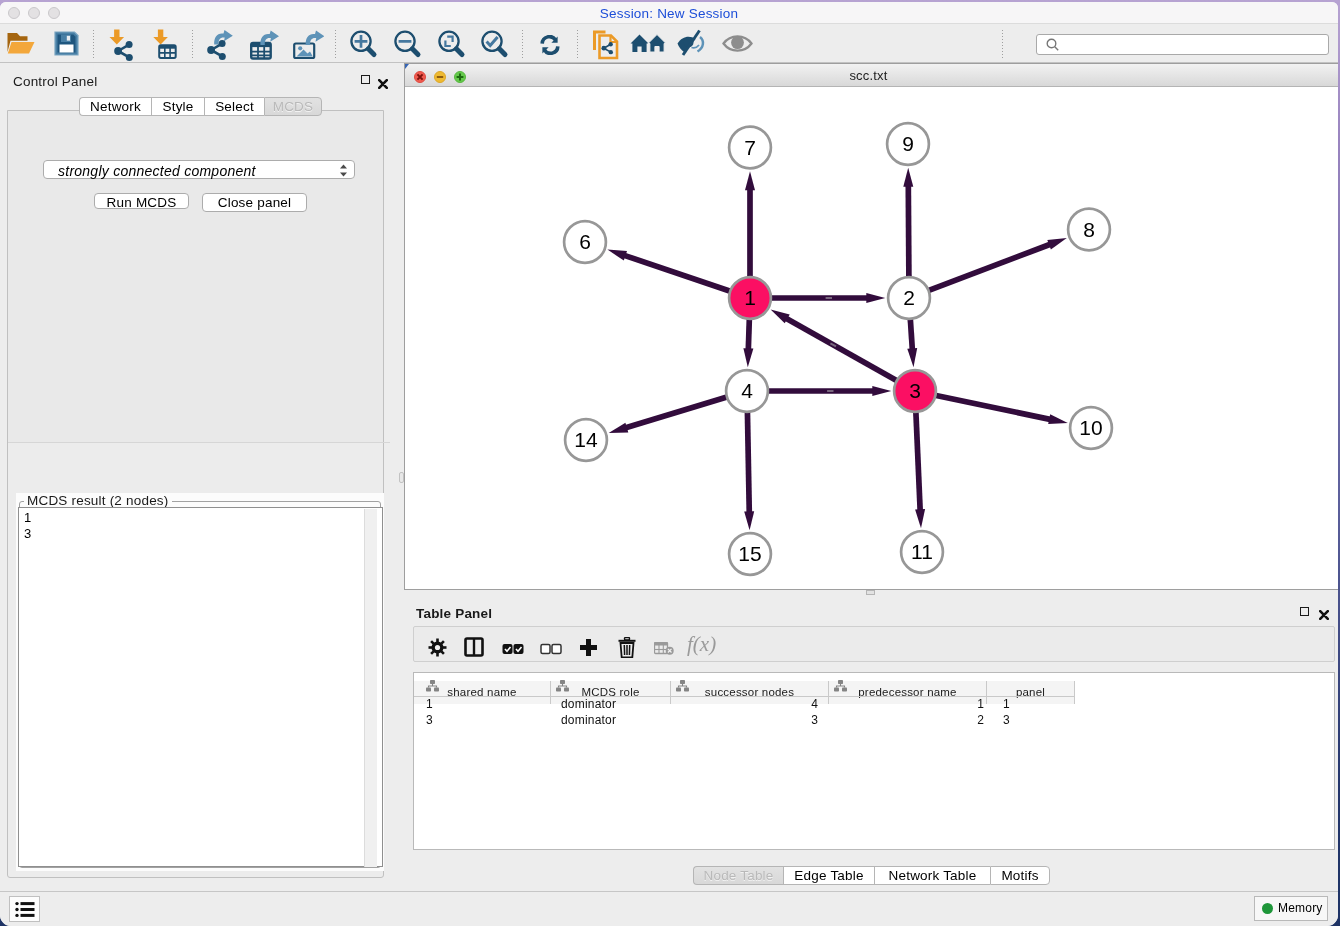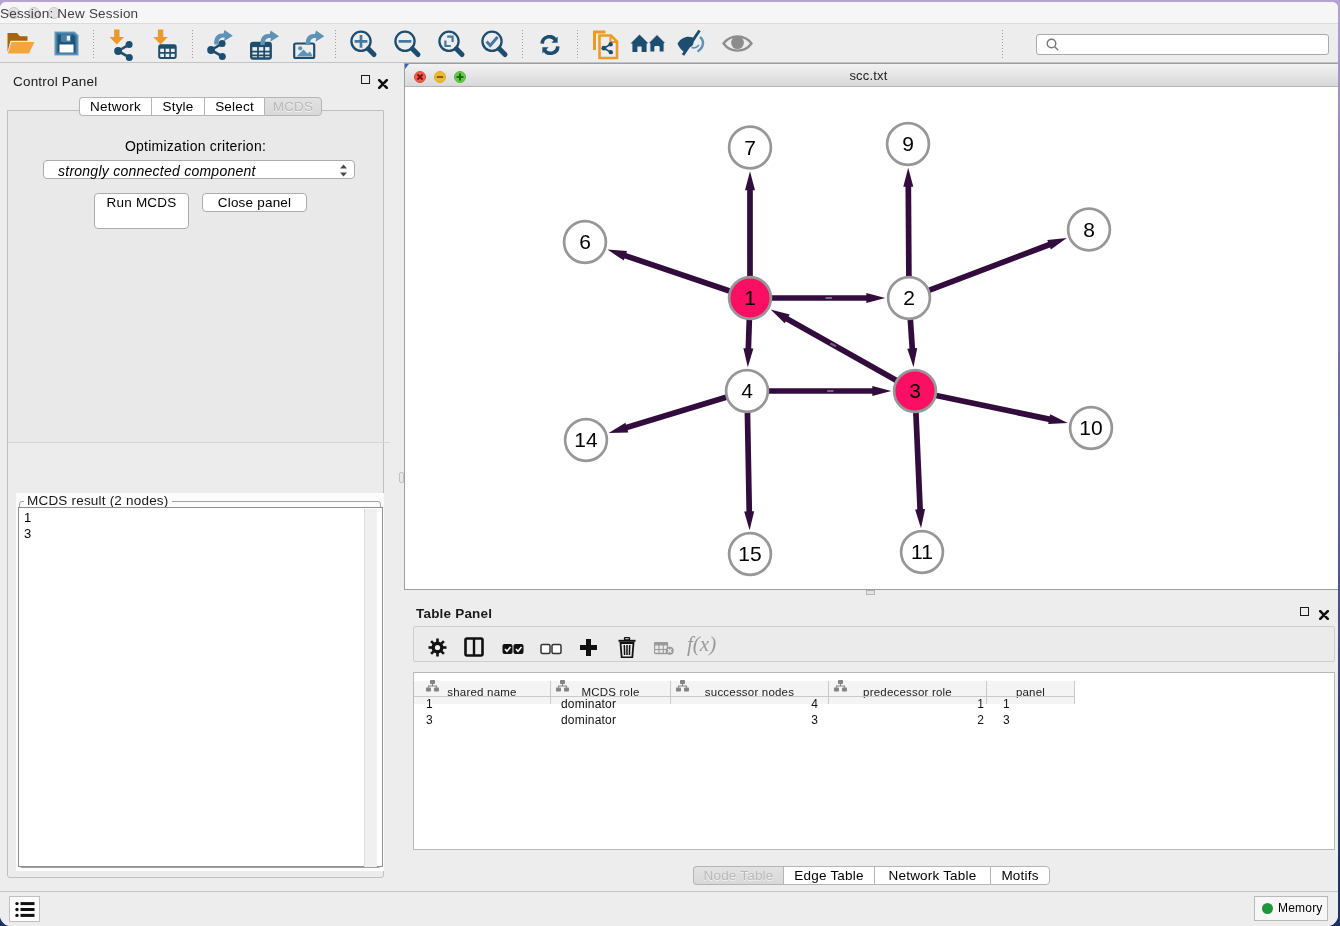--- a/index.html
+++ b/index.html
@@ -9,21 +9,21 @@
   background:linear-gradient(180deg,#b7a3d2 0%,#9a85c0 15%,#5b5f9b 55%,#24366c 85%,#1e3365 100%);
   position:relative;
 }
 .app {
   position:absolute; left:0; top:2px; width:1338px; height:924px;
   background:#ededed; border-radius:6px 6px 11px 11px; overflow:hidden;
 }
 
 .titlebar { position:absolute; left:0; top:0; width:100%; height:22px; background:#f7f6f7; border-bottom:1px solid #dcdcdc; }
 .tl { position:absolute; top:5px; width:12px; height:12px; border-radius:50%; background:#e3e1e3; border:1px solid #c9c7ca; }
-.title-text { position:absolute; top:4px; left:0; width:100%; text-align:left; font-size:13.5px; letter-spacing:0.2px; color:#404040; }
+.title-text { position:absolute; top:4px; left:0; width:100%; text-align:center; font-size:13.5px; letter-spacing:0.2px; color:#1d4ed8; }
 
 .toolbar { position:absolute; left:0; top:22px; width:100%; height:39px; background:#ededed; border-bottom:1px solid #c2c2c2; }
 .sep { position:absolute; top:6px; height:28px; width:1px; background-image:repeating-linear-gradient(180deg,#9f9f9f 0 1px,transparent 1px 3px); }
 .ticon { position:absolute; top:0; }
 .searchbox { position:absolute; left:1036px; top:10px; width:293px; height:21px; background:#fff; border:1px solid #a9a9a9; border-radius:3px; }
 
 .cpanel { position:absolute; left:0; top:61px; width:391px; height:828px; background:#ededed; }
 .panel-title { font-size:13.5px; letter-spacing:0.2px; color:#1a1a1a; }
 .float-ic { position:absolute; width:9px; height:9px; border:1.5px solid #1a1a1a; background:transparent; }
 .tabrow { position:absolute; display:flex; }
@@ -215,29 +215,28 @@
     <div class="tabframe"></div>
     <div style="position:absolute;left:8px;top:48px;width:375px;height:331px;background:#e9e9e9;"></div>
     <div style="position:absolute;left:8px;top:379px;width:382px;height:1px;background:#d6d6d6;"></div>
     <div style="position:absolute;left:399px;top:409px;width:5px;height:11px;background:#e8e8e8;border:1px solid #c2c2c2;border-radius:2px;"></div>
     <div class="tabrow" style="left:79px;top:34px;">
       <div class="tab first" style="width:72px;">Network</div>
       <div class="tab" style="width:53px;">Style</div>
       <div class="tab" style="width:60px;">Select</div>
       <div class="tab last sel" style="width:58px;">MCDS</div>
     </div>
-    <div style="position:absolute;left:0;top:75px;width:391px;text-align:center;font-size:14px;letter-spacing:0.25px;color:#000;">Optimization criterion:</div>
     <div style="position:absolute;left:43px;top:97px;width:312px;height:19px;background:#fff;border:1px solid #acacac;border-radius:4px;font-style:italic;">
       <span style="position:absolute;left:14px;top:1.5px;font-size:14px;letter-spacing:0.25px;">strongly connected component</span>
       <svg width="11" height="15" style="position:absolute;right:5px;top:2px;" viewBox="0 0 11 15">
           <path d="M2 5.6 L5.5 1.6 L9 5.6 Z" fill="#4a4a4a"></path>
           <path d="M2 9.4 L5.5 13.4 L9 9.4 Z" fill="#4a4a4a"></path>
         </svg>
     </div>
-    <div class="btn" style="left:94px;top:130px;width:95px;height:36px;line-height:18px;">Run MCDS</div>
+    <div class="btn" style="left:94px;top:130px;width:95px;height:16px;line-height:18px;">Run MCDS</div>
     <div class="btn" style="left:202px;top:130px;width:105px;height:19px;line-height:18px;">Close panel</div>
 
     <div style="position:absolute;left:16px;top:430px;width:368px;height:378px;background:#fcfcfc;"></div>
     <div class="groupbox" style="left:19px;top:438px;width:362px;height:367px;border-color:#a2a2a2;border-radius:3px;"></div>
     <div class="grouplabel" style="left:24px;top:430px;background:#fcfcfc;">MCDS result (2 nodes)</div>
     <div style="position:absolute;left:18px;top:444px;width:365px;height:360px;background:#fff;border:1px solid #8f8f8f;">
       <div style="position:absolute;left:5px;top:2px;font-size:13px;">1</div>
       <div style="position:absolute;left:5px;top:18px;font-size:13px;">3</div>
       <div style="position:absolute;right:5px;top:1px;width:13px;height:358px;background:#f0f0f0;border-left:1px solid #dcdcdc;"></div>
     </div>
@@ -391,21 +390,21 @@
 <line x1="0.5" y1="7.5" x2="13.5" y2="7.5" stroke="#9a9a9a" stroke-width="1.1"></line>
 <circle cx="15.7" cy="8.7" r="4" fill="#9a9a9a"></circle>
 <path d="M13.9 6.9 l3.6 3.6 M17.5 6.9 l-3.6 3.6" stroke="#f2f2f2" stroke-width="1.2"></path>
 </svg></div>
 <div style="position:absolute;left:273px;top:5px;"><span style="font-family:'Liberation Serif',serif;font-style:italic;font-size:21px;color:#9a9a9a;">f(x)</span></div>
 </div>
     <div class="t-table">
       <div class="th" style="left:0;width:137px;">shared name</div>
       <div class="th" style="left:137px;width:120px;">MCDS role</div>
       <div class="th" style="left:257px;width:158px;">successor nodes</div>
-      <div class="th" style="left:415px;width:158px;">predecessor role</div>
+      <div class="th" style="left:415px;width:158px;">predecessor name</div>
       <div class="th" style="left:573px;width:88px;">panel</div>
       <div style="position:absolute;left:0;top:23px;width:661px;height:1px;background:#c9c9c9;"></div>
       <div style="position:absolute;left:12px;top:5px;"><svg width="13" height="12" viewBox="0 0 13 12">
             <g fill="#848484">
               <rect x="4" y="0" width="5" height="4" rx="0.8"></rect>
               <rect x="0" y="7.5" width="5" height="4" rx="0.8"></rect>
               <rect x="8" y="7.5" width="5" height="4" rx="0.8"></rect>
             </g>
             <path d="M6.5 4 v2 M2.5 7.5 v-1.5 h8 v1.5" stroke="#848484" stroke-width="1.1" fill="none"></path>
           </svg></div>

